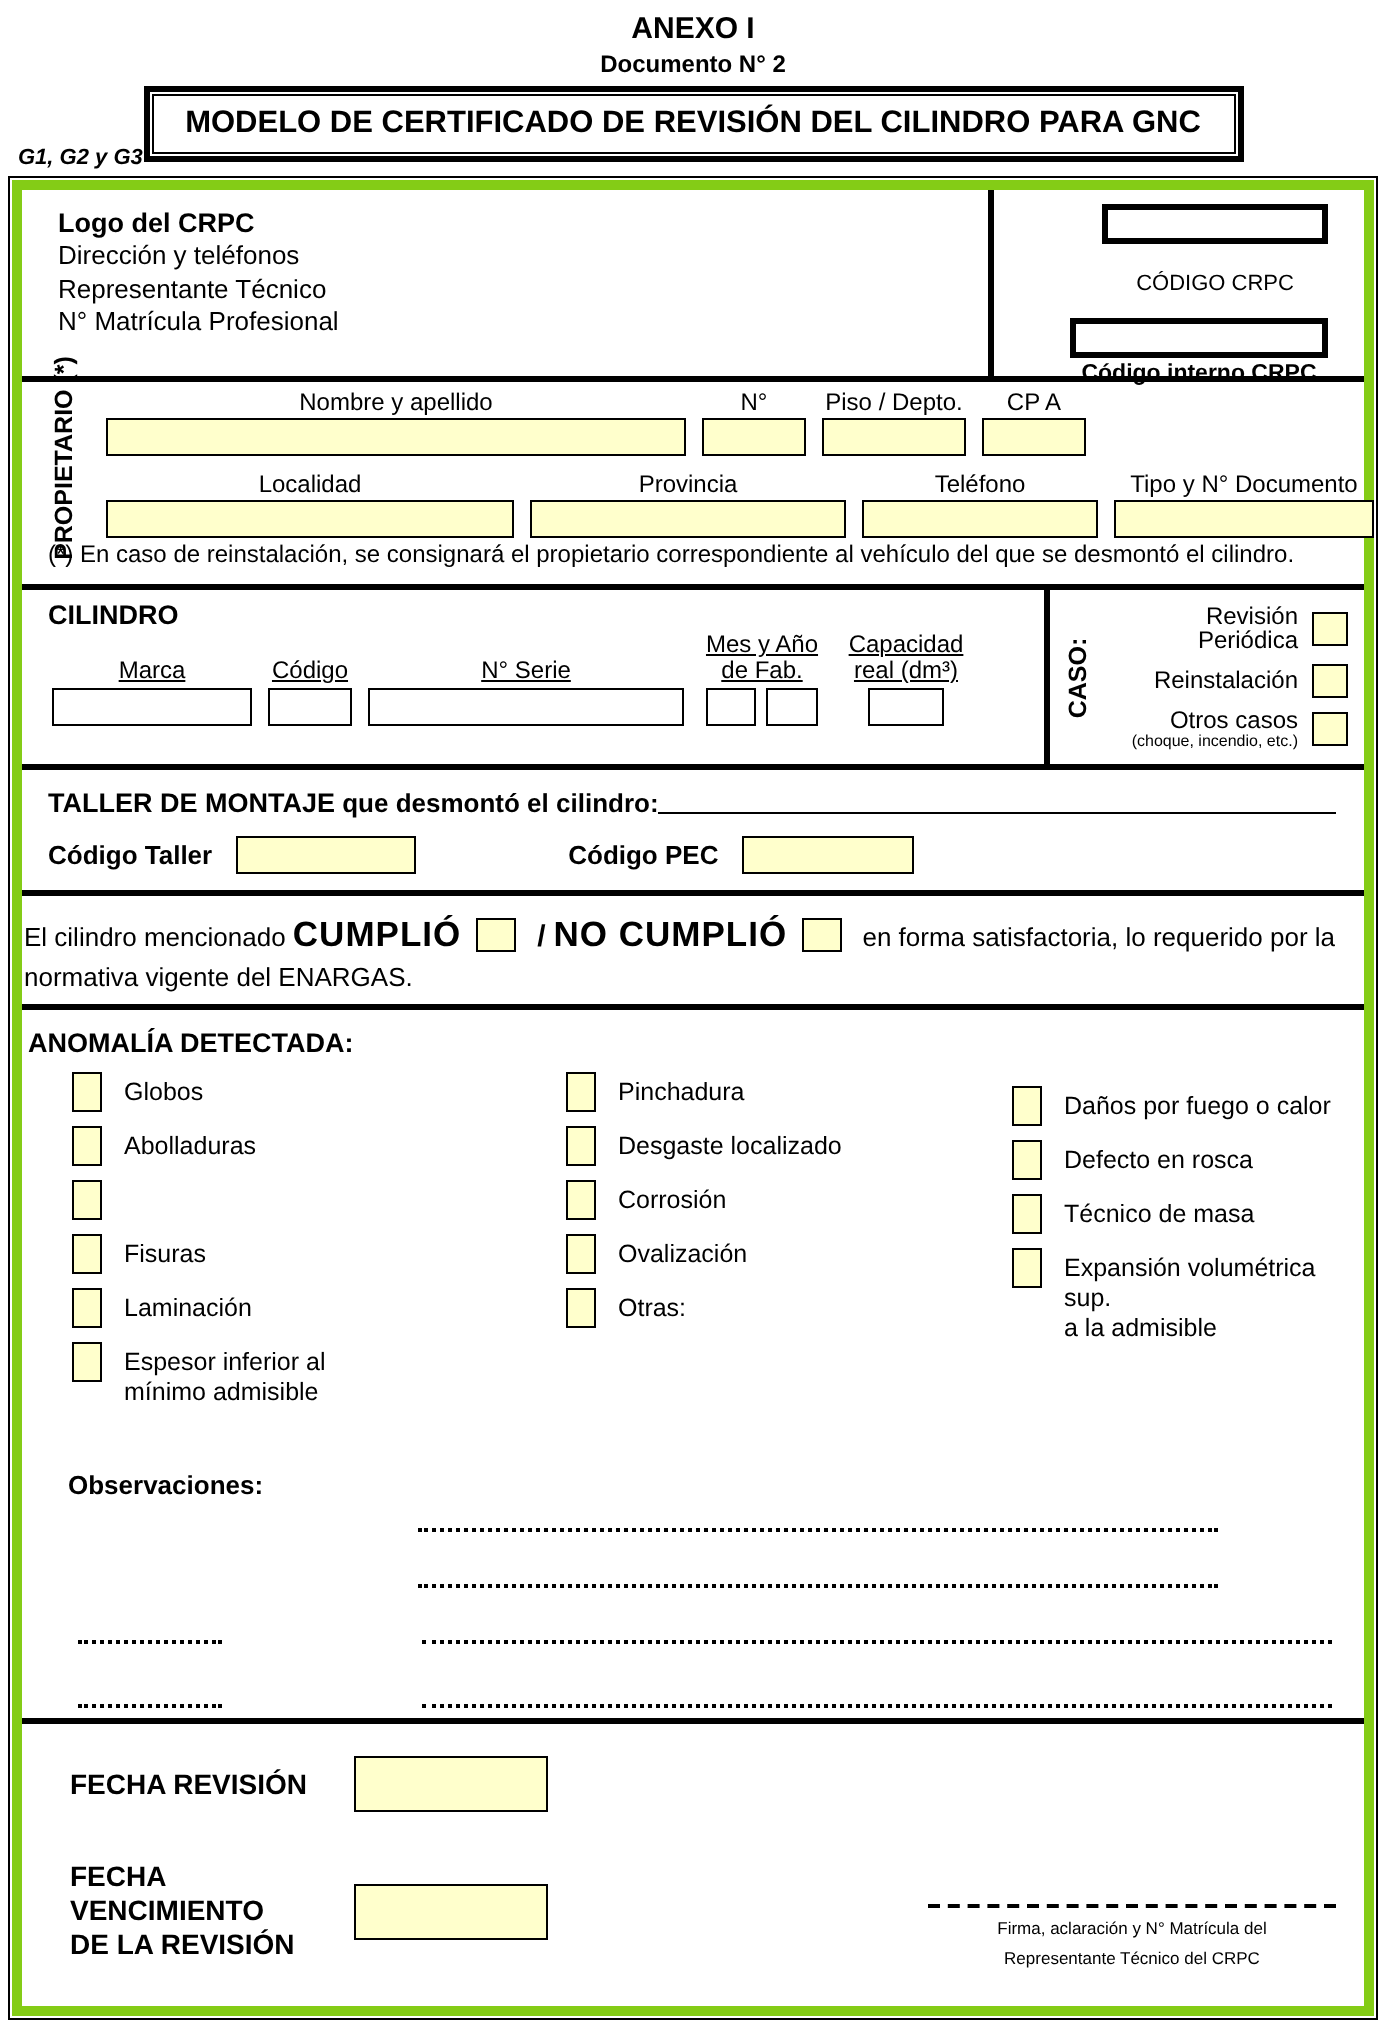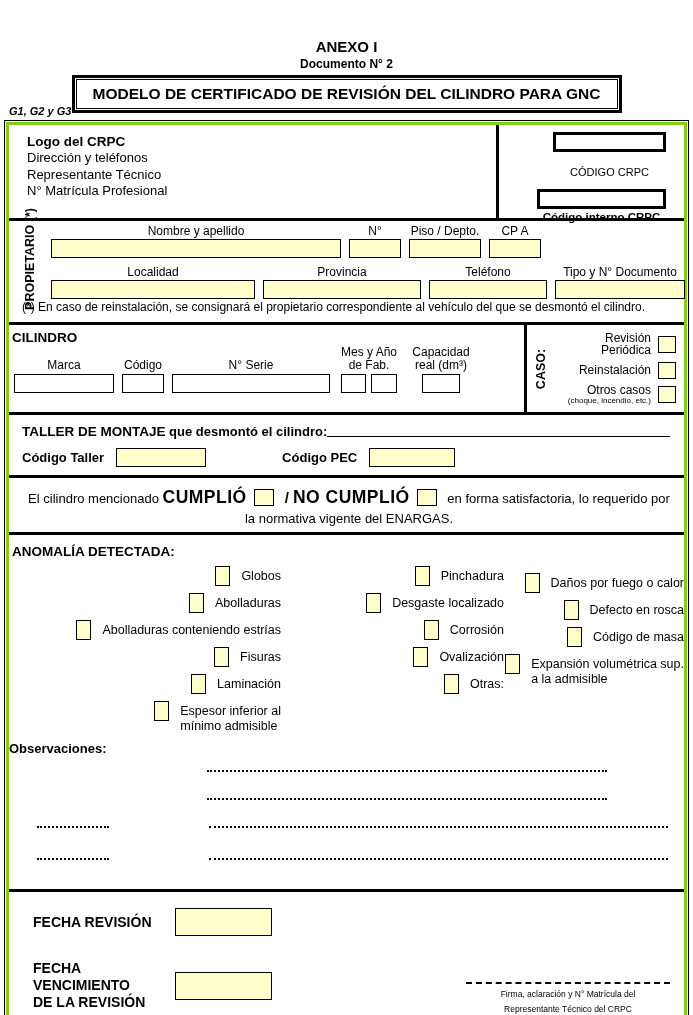--- a/index.html
+++ b/index.html
@@ -4,30 +4,30 @@
 <style>
   * { margin:0; padding:0; box-sizing:border-box; }
   body { background:#fff; }
   .page {
     width:693px; height:1015px; background:#fff; position:relative;
     font-family:"Liberation Sans","DejaVu Sans",sans-serif; color:#000;
     overflow:hidden;
   }
   
   .hdr { padding-top:6px; }
-  .hdr-anexo { text-align:center; font-weight:bold; font-size:15px;margin-top:32px; }
+  .hdr-anexo { text-align:center; font-weight:bold; font-size:15px; }
   .hdr-doc { text-align:center; font-weight:bold; font-size:12px; margin-top:2px; }
   .title-row { position:relative; height:44px; margin-top:4px; }
   .g-label { position:absolute; left:9px; bottom:2px; font-size:11px; font-weight:bold; font-style:italic; }
   .title-outer { width:550px; margin:0 auto; border:3px solid #000; }
   .title-inner { border:1px solid #000; margin:1px; text-align:center; font-weight:bold; font-size:15.5px; padding:5px 4px; }
   
   .form {
     margin:3px 6px 0 6px; height:918px;
-    border:3px solid #84cc16; outline:1px solid #000; outline-offset:1px;
+    border:5px solid #84cc16; outline:1px solid #000; outline-offset:1px;
     display:flex; flex-direction:column;
   }
   .sec { border-top:3px solid #000; }
   .sec:first-child { border-top:none; }
   .ybox { background:#FFFFCC; border:1px solid #000; }
   .wbox { background:#fff; border:1px solid #000; }
   
   .sec1 { height:93px; display:flex; }
   .logo-col { flex:1; padding:8px 0 0 18px; }
   .logo-col .l1 { font-weight:bold; font-size:13.5px; line-height:17px; }
@@ -46,60 +46,60 @@
   .pfields { flex:1; padding-right:14px; }
   .prow { display:flex; gap:8px; }
   .prow1 { margin-top:3px; }
   .prow2 { margin-top:7px; }
   .pfield { display:flex; flex-direction:column; }
   .plabel { font-size:12px; text-align:center; white-space:nowrap; line-height:14px; }
   .pbox { height:19px; margin-top:1px; }
   .footnote { font-size:12px; padding-left:13px; margin-top:3px; }
   
   .sec3 { height:90px; display:flex; }
-  .cil-col { flex:1; padding:5px 6px 0 3px; }
+  .cil-col { flex:1; padding:5px 6px 0 13px; }
   .cil-title { font-weight:bold; font-size:13.5px; }
   .cil-fields { display:flex; align-items:flex-end; gap:8px; margin-top:1px; padding-left:2px; }
   .cfield { display:flex; flex-direction:column; align-items:center; }
-  .clabel { font-size:12px; text-align:center; white-space:pre-line; line-height:13px; }
+  .clabel { font-size:12px; text-align:center; white-space:pre-line; line-height:13px;text-decoration:underline; }
   .cbox { height:19px; margin-top:2px; }
   .mesboxes { display:flex; gap:5px; margin-top:2px; }
   .caso-col { width:160px; border-left:3px solid #000; display:flex; }
   .caso-v { width:28px; display:flex; align-items:center; justify-content:center; }
   .caso-opts { flex:1; display:flex; flex-direction:column; justify-content:space-between; padding:7px 8px 7px 0; }
   .caso-row { display:flex; justify-content:flex-end; align-items:center; gap:7px; }
   .caso-lab { font-size:12px; text-align:right; line-height:12px; }
   .caso-note { font-size:8px; text-align:right; }
   .caso-cb { width:18px; height:17px; flex-shrink:0; }
   
   .sec4 { height:63px; padding:9px 14px 0 13px; }
   .taller-line { display:flex; align-items:flex-end; }
   .taller-b { font-weight:bold; font-size:13.5px; white-space:nowrap; }
   .taller-r { font-weight:bold; font-size:13px; white-space:pre; }
   .fill-line { flex:1; border-bottom:1px solid #000; margin-bottom:2px; }
   .taller-codes { display:flex; align-items:center; margin-top:9px; }
   .tc-lab { font-weight:bold; font-size:13px; }
   .tc-box { width:90px; height:19px; margin-left:12px; }
   .tc-gap { width:76px; }
   
-  .sec5 { height:57px; padding:9px 8px 0 13px; font-size:13px; line-height:20px;text-align:center; }
+  .sec5 { height:57px; padding:9px 8px 0 1px; font-size:13px; line-height:20px; }
   .big { font-weight:bold; font-size:17.5px; letter-spacing:0.5px; }
   .slash { font-weight:bold; font-size:15px; margin:0 4px; }
   .inline-ybox { display:inline-block; width:20px; height:17px; vertical-align:-3px; margin:0 7px; }
   
   .sec6 { height:357px; padding-top:9px; }
   .anom-title { font-weight:bold; font-size:13.5px; padding-left:3px; }
   .anom-cols { display:flex; padding-left:25px; margin-top:7px; }
   .acol1 { width:247px; }
   .acol2 { width:223px; }
   .acol3 { flex:1; padding-top:7px; }
-  .aitem { display:flex; gap:11px; margin-bottom:7px;justify-content:flex-end; }
+  .aitem { display:flex; gap:11px; margin-bottom:7px; }
   .acb { width:15px; height:20px; flex-shrink:0; }
   .alab { font-size:12.5px; white-space:pre-line; padding-top:3px; line-height:15px; }
-  .obs-title { font-weight:bold; font-size:13px; padding-left:0; margin-top:0; }
+  .obs-title { font-weight:bold; font-size:13px; padding-left:23px; margin-top:24px; }
   .dotline { border-bottom:2px dotted #000; }
   .obs-r1 { width:400px; margin:14px 0 0 198px; }
   .obs-r2 { width:400px; margin:26px 0 0 198px; }
   .obs-r34 { display:flex; margin-top:26px; padding-left:28px; }
   .obs-r34 + .obs-r34 { margin-top:30px; }
   .obs-short { width:72px; }
   .obs-midgap { width:100px; }
   .obs-long { flex:1; margin-right:16px; }
   
   .sec7 { flex:1; position:relative; padding:16px 0 0 24px; }
@@ -278,21 +278,20 @@
           <div class="aitem">
               <span class="acb ybox"></span>
               <span class="alab">Globos</span>
             </div>
           <div class="aitem">
               <span class="acb ybox"></span>
               <span class="alab">Abolladuras</span>
             </div>
           <div class="aitem">
               <span class="acb ybox"></span>
-              <span class="alab">Abolladuras conteniendo estrías</span>
             </div>
           <div class="aitem">
               <span class="acb ybox"></span>
               <span class="alab">Fisuras</span>
             </div>
           <div class="aitem">
               <span class="acb ybox"></span>
               <span class="alab">Laminación</span>
             </div>
           <div class="aitem">
@@ -327,21 +326,21 @@
           <div class="aitem">
               <span class="acb ybox"></span>
               <span class="alab">Daños por fuego o calor</span>
             </div>
           <div class="aitem">
               <span class="acb ybox"></span>
               <span class="alab">Defecto en rosca</span>
             </div>
           <div class="aitem">
               <span class="acb ybox"></span>
-              <span class="alab">Código de masa</span>
+              <span class="alab">Técnico de masa</span>
             </div>
           <div class="aitem">
               <span class="acb ybox"></span>
               <span class="alab">Expansión volumétrica sup.
 a la admisible</span>
             </div>
         </div>
       </div>
       <div class="obs-title">Observaciones:</div>
       <div class="dotline obs-r1"></div>

